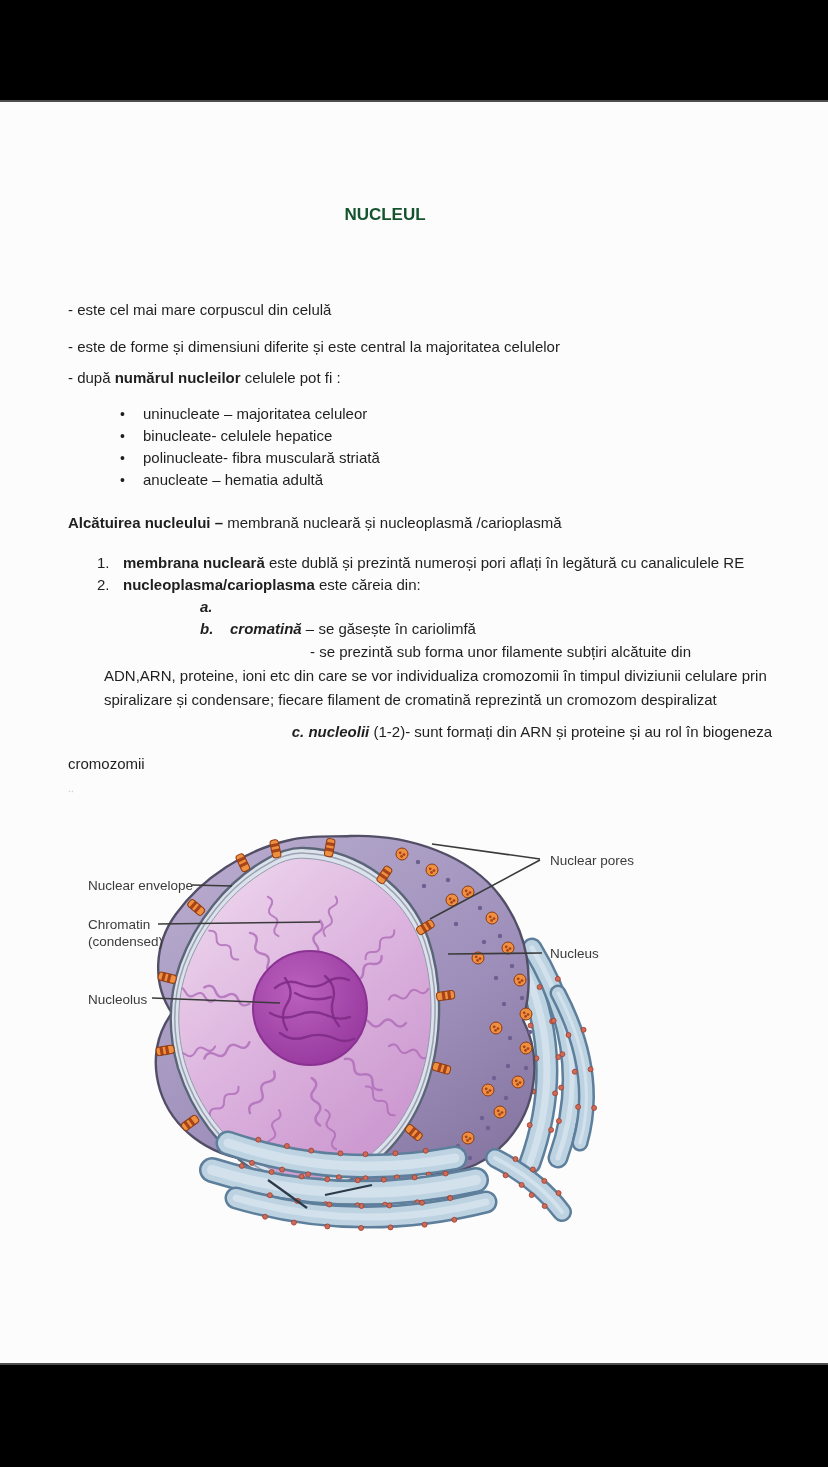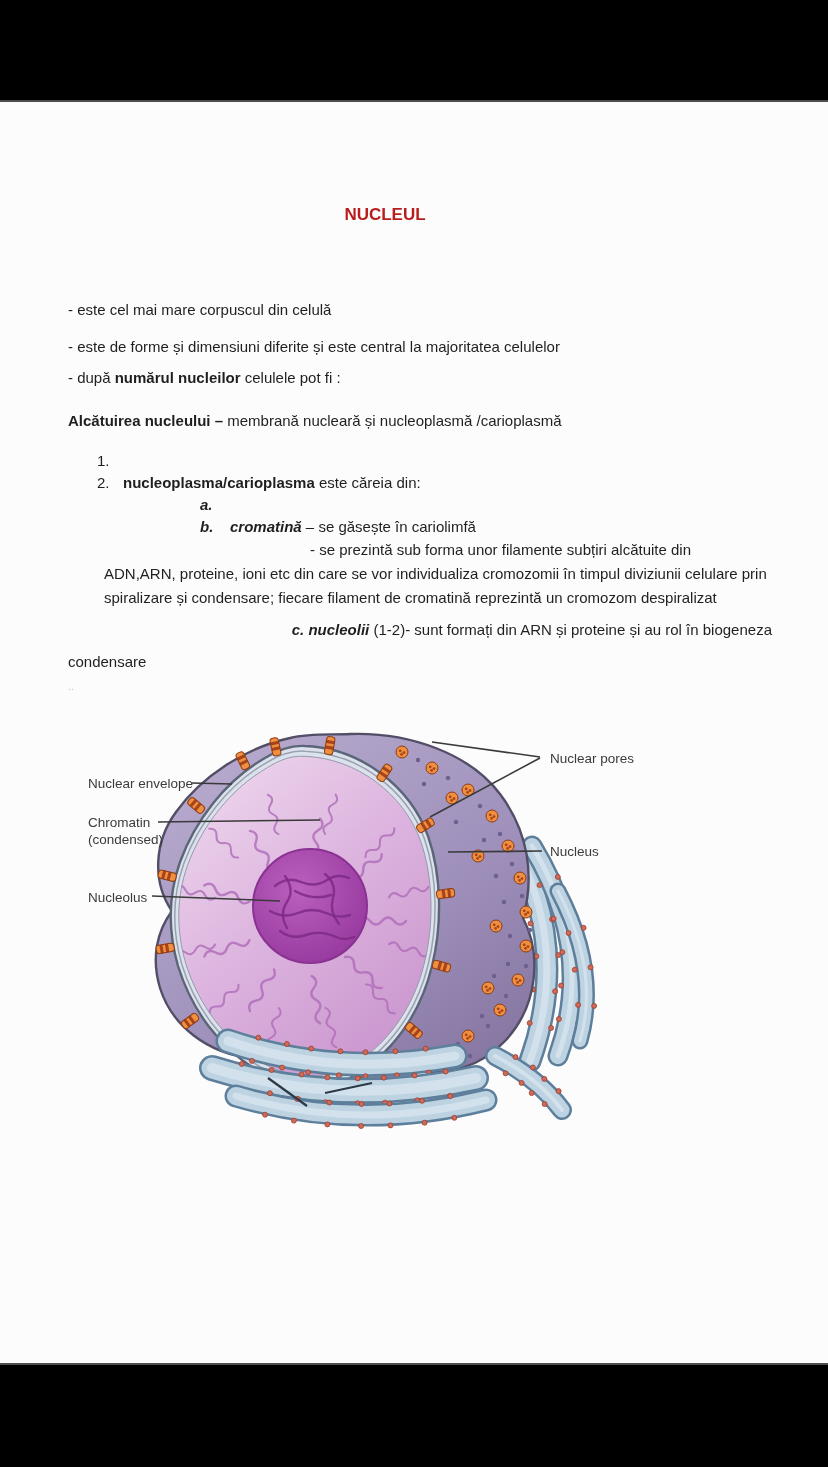--- a/index.html
+++ b/index.html
@@ -5,21 +5,21 @@
   html,body{margin:0;padding:0;background:#000;}
   .screen{position:relative;width:828px;height:1467px;background:#000;overflow:hidden;
           font-family:"Liberation Sans",sans-serif;}
   .letterbox{position:absolute;left:0;width:828px;background:#000;}
   .letterbox.top{top:0;height:100px;}
   .letterbox.bottom{bottom:0;height:102px;}
   .page{position:absolute;top:100px;left:0;width:828px;height:1265px;background:#fcfcfc;
         border-top:2px solid #4e4e4e;border-bottom:2px solid #4e4e4e;box-sizing:border-box;
         color:#1f1f1f;font-size:15px;line-height:1.5;}
   .doc{padding:0 56px 0 68px;}
-  h1.title{margin:100px 70px 0 0;text-align:center;font-size:17px;font-weight:bold;color:#b91c1c;}
+  h1.title{margin:100px 70px 0 0;text-align:center;font-size:17px;font-weight:bold;color:#14532d;}
   p{margin:0;}
   .p-first{margin-top:71px;}
   .gap15{margin-top:15px;}
   .gap8{margin-top:8px;}
   .b{font-weight:bold;}
   .bi{font-weight:bold;font-style:italic;}
   ul.bullets{list-style:none;margin:14px 0 0 0;padding:0 0 0 52px;}
   ul.bullets li{line-height:22px;display:flex;}
   ul.bullets li::before{content:"•";display:inline-block;width:23px;flex:none;font-size:14px;}
   .alc{margin-top:21px;}
@@ -61,45 +61,60 @@
 
   <div class="page">
     <div class="doc">
 
       <h1 class="title">NUCLEUL</h1>
 
       <p class="p-first">-  este cel mai mare corpuscul din celulă</p>
       <p class="gap15">- este de forme și dimensiuni diferite și este central la majoritatea celulelor</p>
       <p class="gap8"><span>- după </span><span class="b">numărul nucleilor</span><span> celulele pot fi :</span></p>
 
+      <ul class="bullets">
+        <li>
+            <span>uninucleate – majoritatea celuleor</span>
+          </li>
+        <li>
+            <span>binucleate- celulele hepatice</span>
+          </li>
+        <li>
+            <span>polinucleate- fibra musculară striată</span>
+          </li>
+        <li>
+            <span>anucleate – hematia adultă</span>
+          </li>
+      </ul>
 
       <p class="alc"><span class="b">Alcătuirea nucleului –</span><span> membrană nucleară și nucleoplasmă /carioplasmă</span></p>
 
       <div class="numlist">
         <div class="numitem">
           <span class="num">1.</span>
+          <span><span class="b">membrana nucleară</span><span> este dublă și prezintă numeroși pori aflați în legătură cu canaliculele RE</span></span>
         </div>
         <div class="numitem">
           <span class="num">2.</span>
           <span><span class="b">nucleoplasma/carioplasma</span><span> este căreia din:</span></span>
         </div>
         <div class="sub">
           <span class="lab bi">a.</span>
         </div>
         <div class="sub">
           <span class="lab bi">b.</span>
           <span><span class="bi">cromatină</span><span> – se găsește în cariolimfă</span></span>
         </div>
       </div>
 
       <p class="note1">-  se prezintă sub forma unor filamente subțiri alcătuite din</p>
       <p class="note2">ADN,ARN, proteine, ioni etc din care se vor individualiza cromozomii în timpul diviziunii celulare prin spiralizare și condensare; fiecare filament de cromatină reprezintă un cromozom despiralizat</p>
 
       <p class="citem"><span class="bi">c. nucleolii</span><span> (1-2)-  sunt formați din ARN și proteine și au rol în biogeneza</span></p>
-      <p class="ccont">condensare</p>
+      <p class="ccont">cromozomii</p>
 
 
       <p class="faint">‥</p>
 
       <div class="diagram">
         <svg id="nucleus-svg" width="700" height="420" viewBox="0 0 700 420">
           <defs>
             <linearGradient id="gradOuter" x1="0.2" y1="0" x2="0.9" y2="1">
               <stop offset="0" stop-color="#b7aacd"></stop>
                 <stop offset="0.55" stop-color="#9d8fba"></stop>

